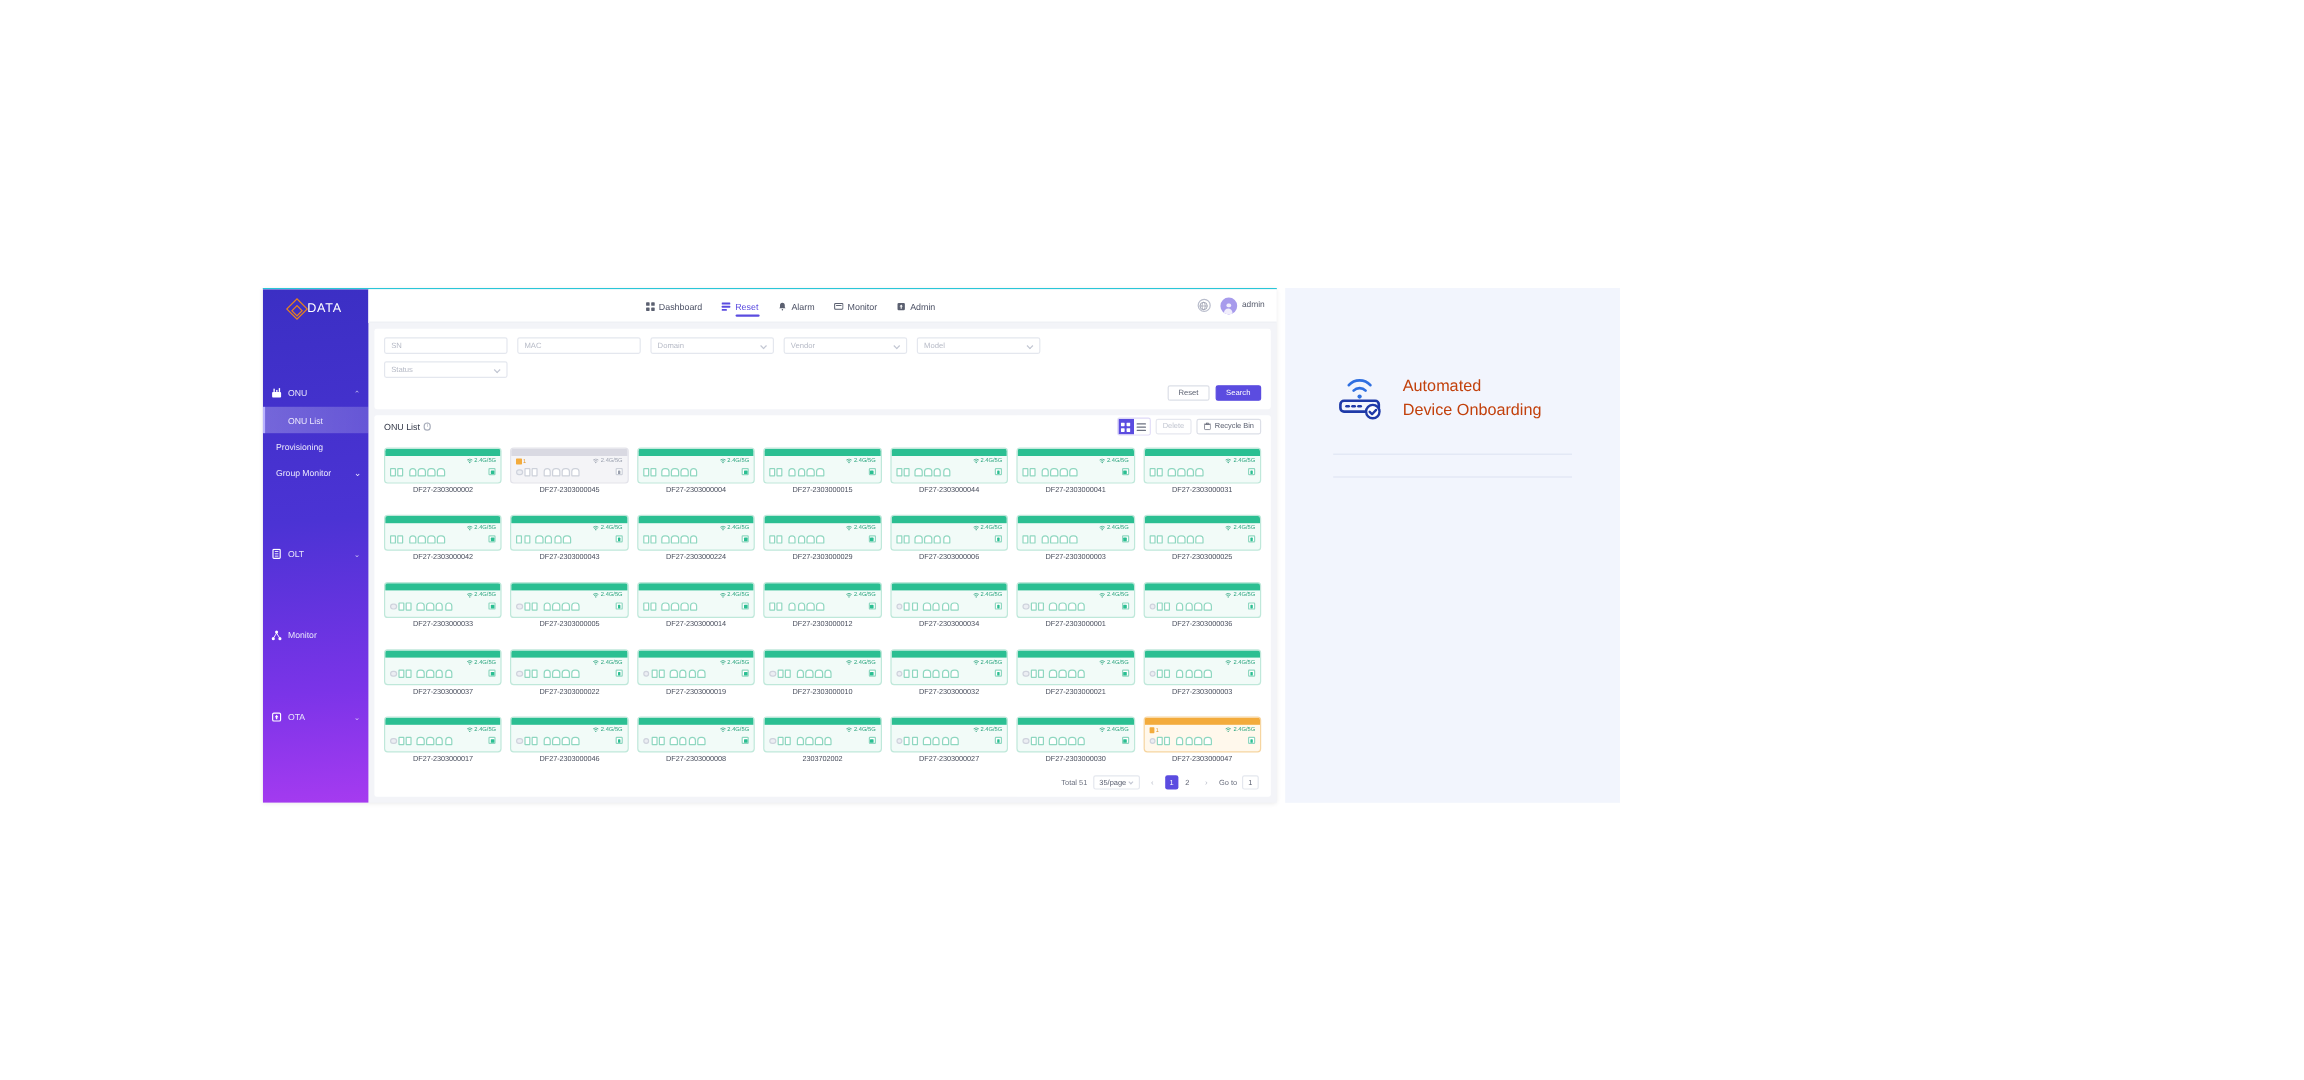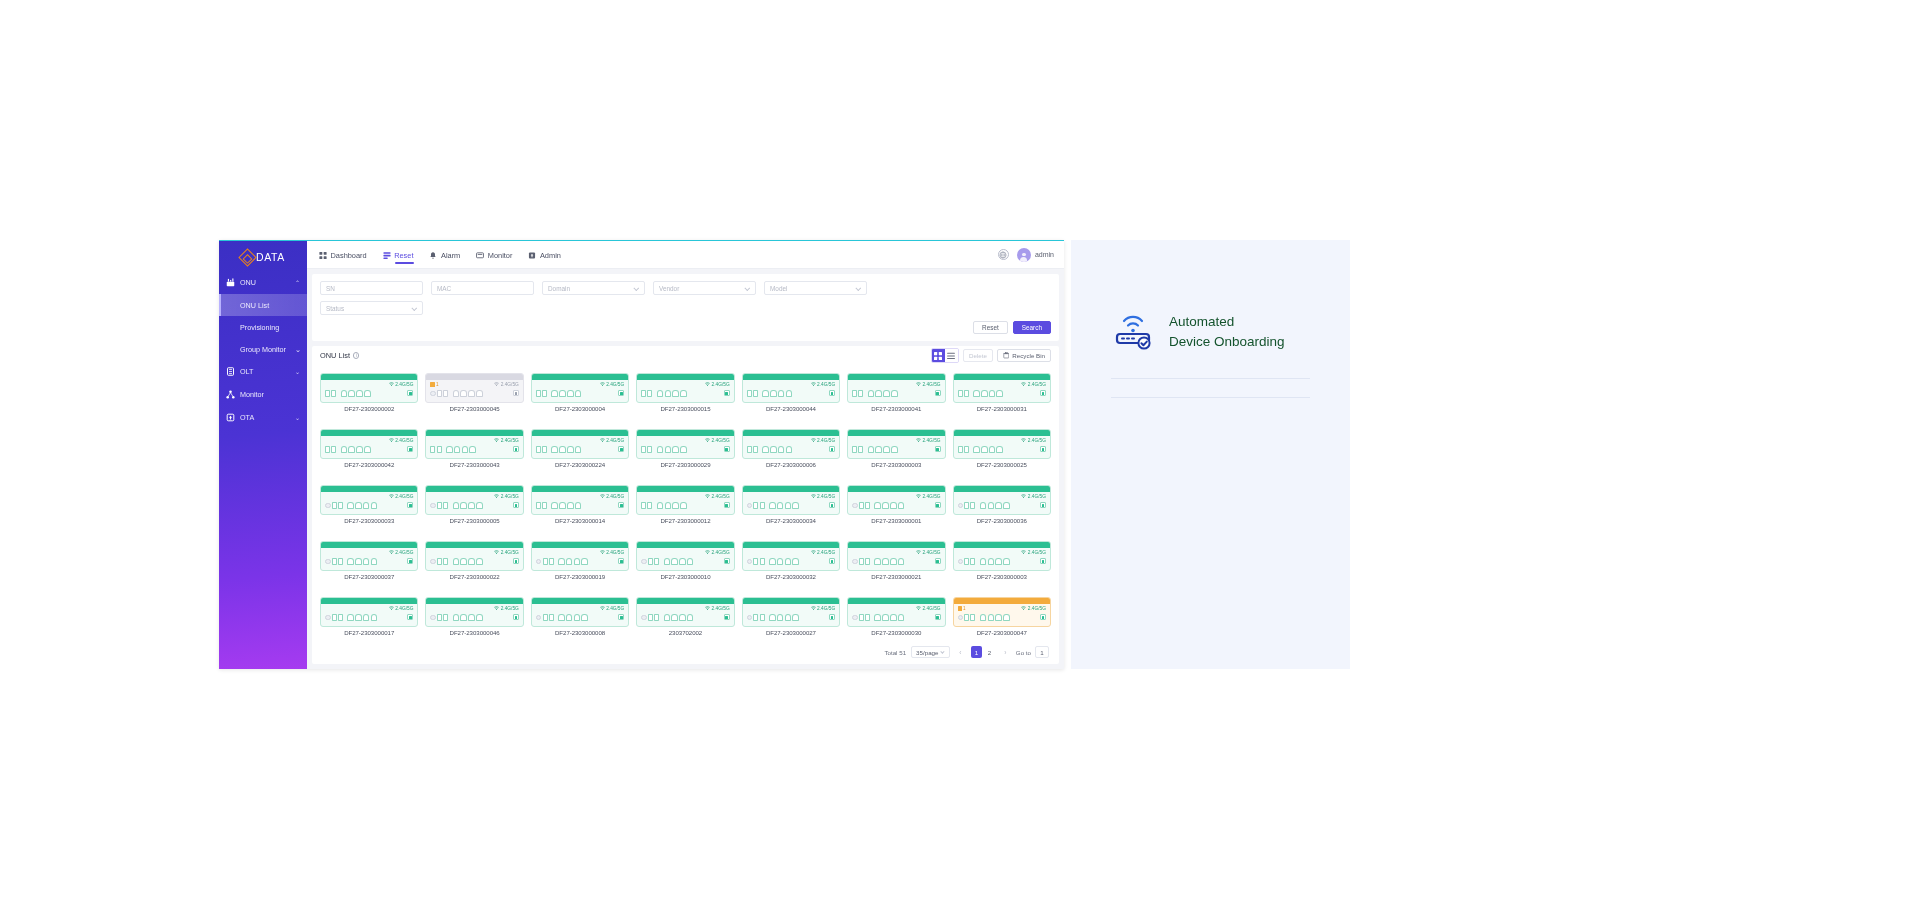--- a/index.html
+++ b/index.html
@@ -39,51 +39,51 @@
   .logo-diamond {
     width: 13px; height: 13px; border: 1.6px solid #e8821e;
     transform: rotate(45deg); margin-right: 2px; position: relative;
   }
   .logo-diamond::after {
     content: ""; position: absolute; left: 3px; top: 3px;
     width: 5px; height: 5px; border: 1.4px solid #e8821e;
   }
   .logo-text { font-family: "Liberation Sans", sans-serif; }
 
-  .nav-group { display: flex; flex-direction: column; }
+  .nav-group { display: flex; flex-direction: column; margin-top: 45px; }
   .nav-item {
     height: 23px; display: flex; align-items: center;
     padding: 0 7px; color: #e9e6fb; font-size: 7.2px;
     position: relative; cursor: pointer;
   }
   .nav-item .ni-ico {
     width: 9px; height: 9px; margin-right: 5px;
     display: flex; align-items: center; justify-content: center; flex: 0 0 9px;
   }
   .nav-item .ni-label { flex: 1 1 auto; white-space: nowrap; }
   .nav-item .ni-chev { font-size: 6px; opacity: .85; }
 
   .nav-sub {
     height: 22px; display: flex; align-items: center;
-    padding-left: 21px; color: #ece9fd; font-size: 7.2px; cursor: pointer;
+    padding-left: 11px; color: #ece9fd; font-size: 7.2px; cursor: pointer;
   }
   .nav-sub.active {
     background: linear-gradient(90deg, rgba(255,255,255,.26), rgba(255,255,255,.18));
     border-left: 2px solid #b9b2ff;
     padding-left: 19px;
   }
 
   
   .content { flex: 1 1 auto; display: flex; flex-direction: column; min-width: 0; }
 
   .topbar {
     height: 28px; background: #fff; display: flex; align-items: center;
     padding: 0 10px 0 12px; border-bottom: 1px solid #eceef3;
   }
-  .tabs { display: flex; align-items: center; gap: 16px; flex: 1 1 auto; }
+  .tabs { display: flex; align-items: center; gap: 16px; flex: 1 1 auto; justify-content: center; }
   .tab {
     display: flex; align-items: center; gap: 3.5px;
     font-size: 7.4px; color: #4a4f63; height: 28px; cursor: pointer;
     position: relative; padding-top: 1px;
   }
   .tab.active { color: #5b4ce0; }
   .tab.active::after {
     content: ""; position: absolute; left: 12px; right: -1px; bottom: 5px;
     height: 1.6px; background: #5b4ce0; border-radius: 1px;
   }
@@ -271,21 +271,21 @@
     width: 279px; height: 429px;
     background: #f2f5fd;
     padding: 64px 0 0 0;
   }
   .feature {
     display: flex; align-items: center; gap: 14px;
     padding: 0 0 0 40px; height: 56px;
   }
   .feature-icon { width: 44px; height: 40px; flex: 0 0 44px; position: relative; }
   .feature-text {
-    font-size: 13.5px; line-height: 1.5; color: #14532d; white-space: pre-line;
+    font-size: 13.5px; line-height: 1.5; color: #c2410c; white-space: pre-line;
   }
   .feature-div {
     height: 1px; background: #dfe5f3; margin: 18px 40px 18px 40px;
   }
 </style>
 </head>
 <body>
 
 <div id="stage">
 

